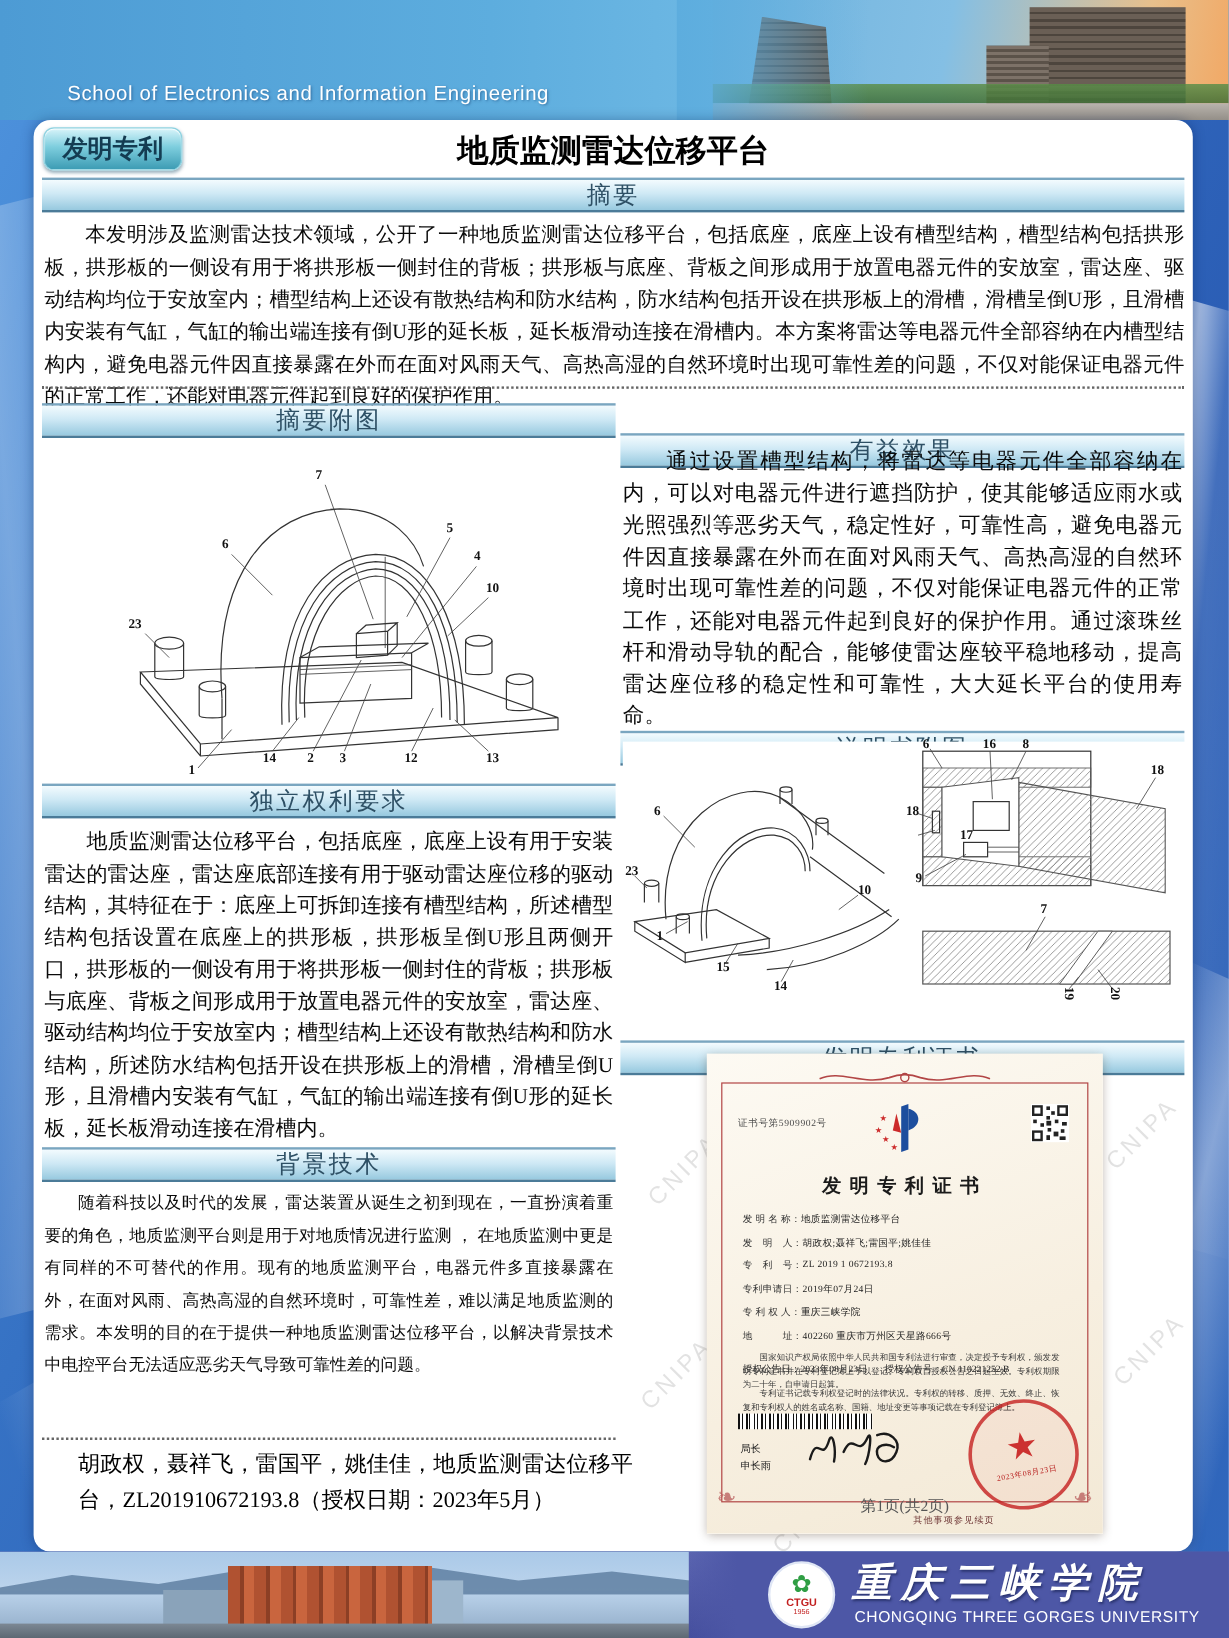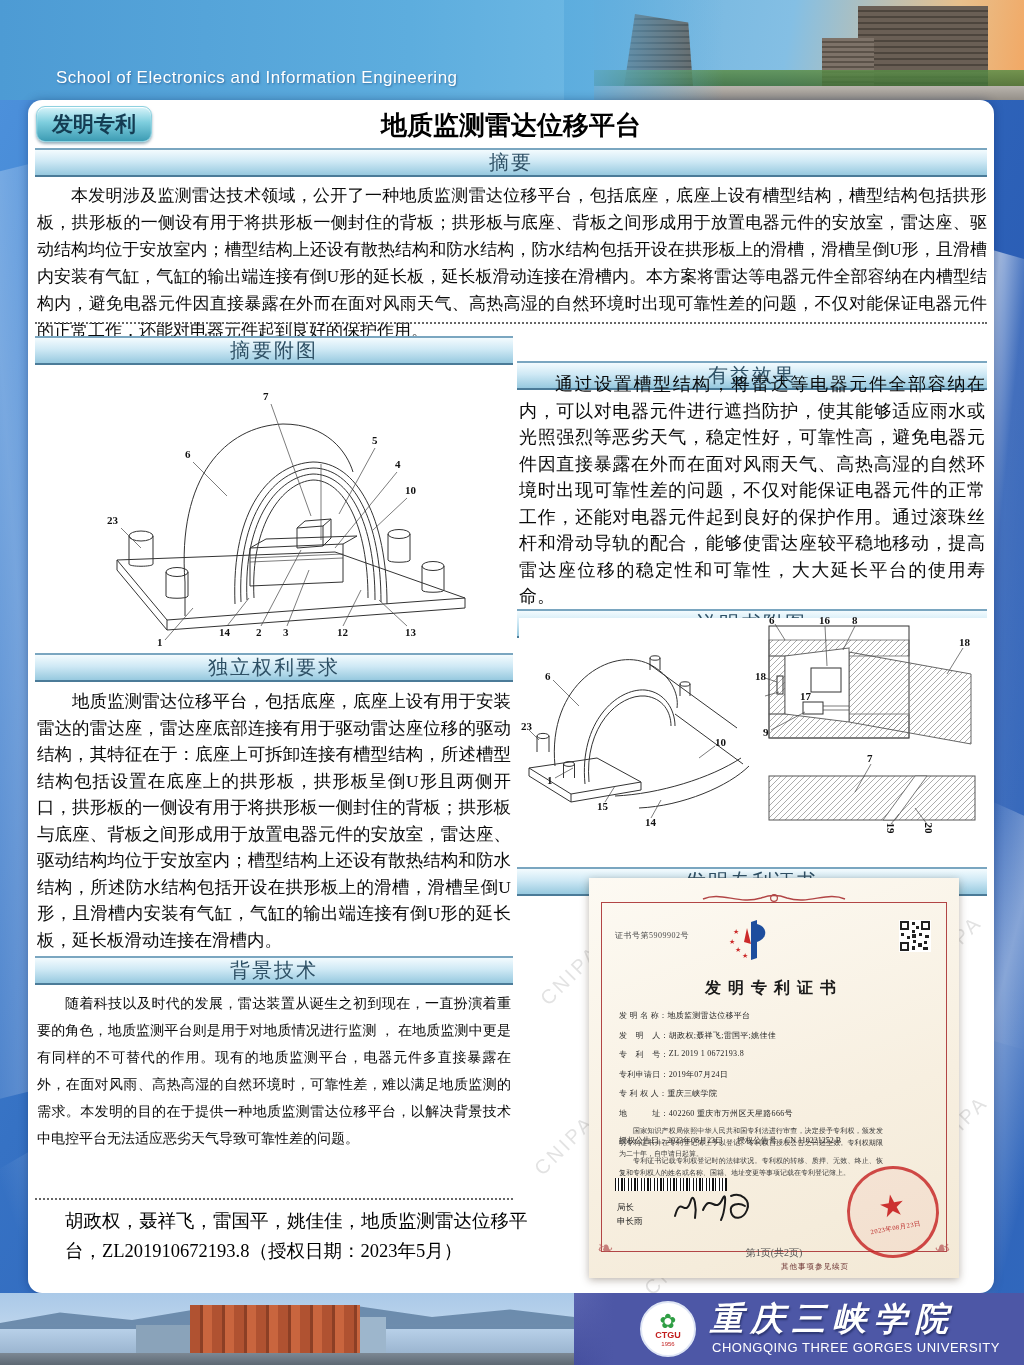--- a/index.html
+++ b/index.html
@@ -63,21 +63,21 @@
 
   .fig{ position:absolute; background:#fff; }
   .fig svg{ position:absolute; left:0; top:0; }
   .fig-label{ position:absolute; font:bold 11px "Liberation Serif",serif; color:#111; }
   .citation{ position:absolute; left:10px; width:470px; font-size:18.5px; line-height:30px; color:#000;margin-left:27px;}
 
   
   .cert-wrap{ position:absolute; left:489px; top:774px; width:470px; height:416px; }
   .wm{ position:absolute; font-family:"Liberation Sans",sans-serif; font-size:20px; letter-spacing:3px;
        color:#9a9a9a; opacity:.28; transform:rotate(-45deg); }
-  .cert{ position:absolute; left:72px; top:4px; width:370px; height:400px;
+  .cert{ position:absolute; left:72px; top:4px; width:330px; height:400px;
     background:linear-gradient(160deg,#fdfaf3 0%,#f7efe0 60%,#f3e9d6 100%);
     box-shadow:0 2px 8px rgba(60,40,20,.35);padding-left:24px; }
   .cert-frame{ position:absolute; left:12px; top:24px; right:12px; bottom:26px; border:1.6px solid #b24545; }
   .cert-orn{ position:absolute; left:50%; top:12px; transform:translateX(-50%); }
   .cert-no{ position:absolute; left:26px; top:52px; font-size:8px; color:#4a4a4a; letter-spacing:.5px;}
   .cnipa-logo{ position:absolute; left:138px; top:40px; }
   .qr{ position:absolute; right:28px; top:42px; width:32px; height:32px; }
   .cert-title{ position:absolute; left:0; top:100px; width:100%; text-align:center;
     font-size:16px; font-weight:bold; color:#1a1a1a; letter-spacing:7px; }
   .cert-rows{ position:absolute; left:30px; top:132px; width:268px; }
@@ -88,21 +88,21 @@
     color:#3a3a3a; text-align:justify; text-indent:2em; }
   .barcode{ position:absolute; left:26px; top:300px; width:112px; height:13px;
     background:repeating-linear-gradient(90deg,#111 0 1.5px,#fff 1.5px 3px,#111 3px 3.8px,#fff 3.8px 6.5px); }
   .director{ position:absolute; left:28px; top:322px; font-size:8.5px; color:#222; line-height:1.7; }
   .signature{ position:absolute; left:78px; top:308px; }
   .seal{ position:absolute; right:20px; top:288px; width:92px; height:92px; border-radius:50%;
     border:3px solid rgba(198,34,34,.8); transform:rotate(-10deg);
     display:flex; flex-direction:column; align-items:center; justify-content:center; background:rgba(230,60,60,.06);}
   .seal .star{ color:rgba(200,30,30,.9); font-size:30px; line-height:1; }
   .seal .sdate{ font-size:6.5px; color:rgba(180,20,20,.95); margin-top:3px; letter-spacing:.5px;}
-  .cert-page{ position:absolute; left:0; top:368px; width:100%; text-align:center; font-size:10px; color:#555; }
+  .cert-page{ position:absolute; left:0; top:368px; width:100%; text-align:center; font-size:13px; color:#555; }
   .cert-note{ position:absolute; left:0; top:384px; width:100%; text-align:center; font-size:7.5px; color:#6a3030; letter-spacing:1px;margin-left:41px;}
   .corner{ position:absolute; font-size:20px; color:#b85a5a; opacity:.75; }
 
   
   .footer{ position:absolute; left:0; top:1293px; width:1024px; height:72px; overflow:hidden; background:#4d57a6;}
   .f-photo{ position:absolute; left:0; top:0; width:600px; height:72px;
     background:linear-gradient(180deg,#aac9e8 0%,#bcd4ec 45%,#8da8c4 100%); }
   .f-mtn{ position:absolute; left:0; top:6px; width:600px; height:30px;
     background:#5a7b9d; clip-path:polygon(0 80%,10% 45%,22% 70%,34% 30%,48% 65%,60% 25%,72% 60%,85% 35%,100% 70%,100% 100%,0 100%); opacity:.8;}
   .f-bld{ position:absolute; left:190px; top:12px; width:170px; height:52px;

